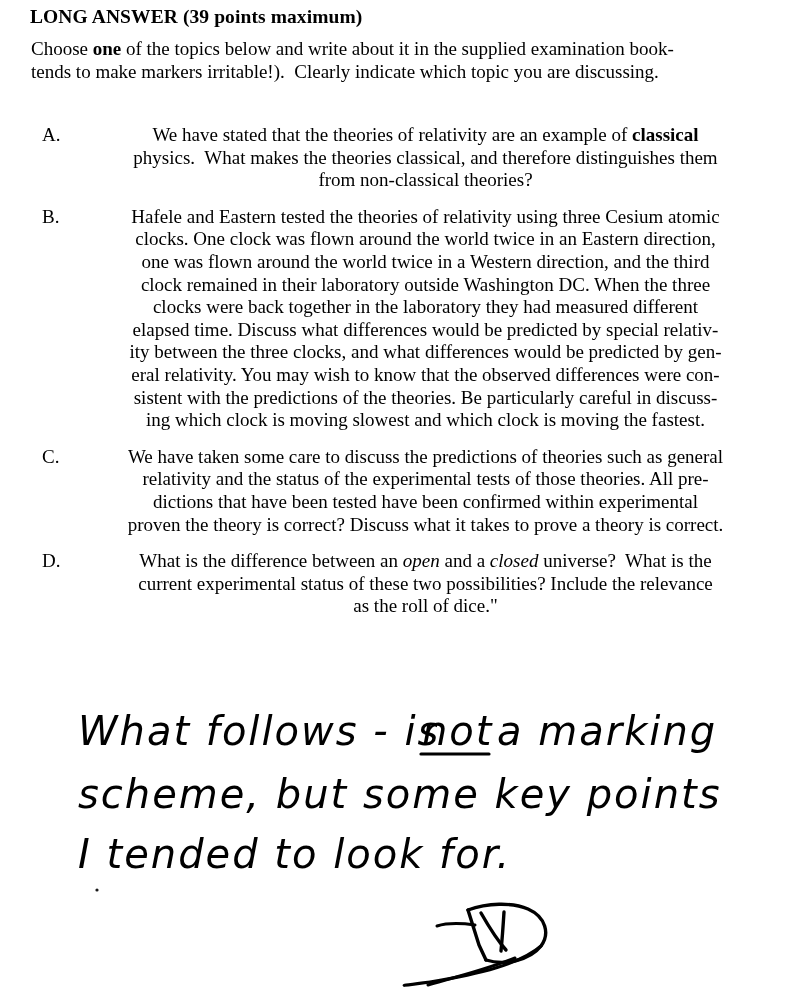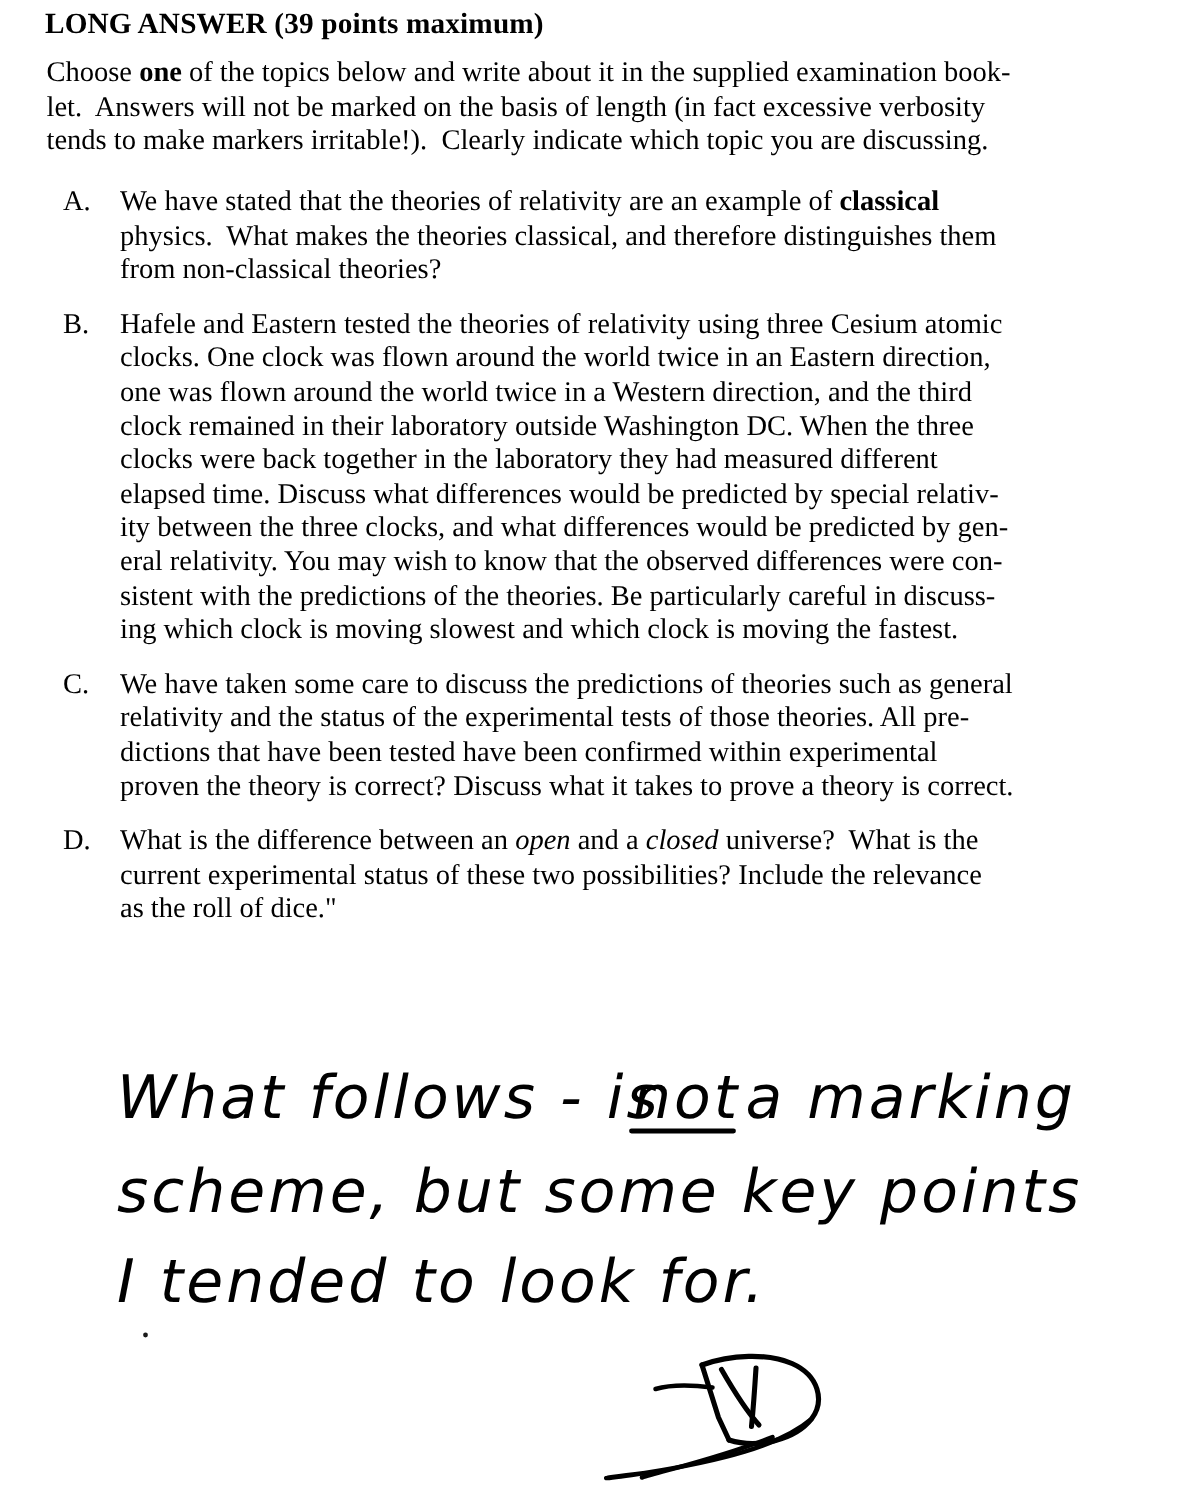--- a/index.html
+++ b/index.html
@@ -70,20 +70,21 @@
     left: 42px;
     top: 0;
     font-size: 19px;
     line-height: 22.6px;
   }
   .qbody {
     margin-left: 80px;
     margin-right: 14px;
     font-size: 19px;
     line-height: 22.6px;
+    text-align: center;
   }
   .qbody .ln { display: block; white-space: nowrap; }
 
   b.bold { font-weight: bold; }
   i.ital { font-style: italic; }
 
   
   .item-a { margin-bottom: 14px; }
   .item-b { margin-bottom: 14px; }
   .item-c { margin-bottom: 14px; }
@@ -126,21 +127,20 @@
 <body>
 
 <div class="page">
 
   <div class="printed">
 
     <div class="title">LONG ANSWER (39 points maximum)</div>
 
     <div class="intro">
       <span class="ln">Choose <b class="bold">one</b> of the topics below and write about it in the supplied examination book-</span>
-      <span class="ln">let.&nbsp; Answers will not be marked on the basis of length (in fact excessive verbosity</span>
       <span class="ln">tends to make markers irritable!).&nbsp; Clearly indicate which topic you are discussing.</span>
     </div>
 
     <div class="qlist">
 
       <div class="qitem item-a">
         <span class="qmarker">A.</span>
         <div class="qbody">
           <span class="ln">We have stated that the theories of relativity are an example of <b class="bold">classical</b></span>
           <span class="ln">physics.&nbsp; What makes the theories classical, and therefore distinguishes them</span>

